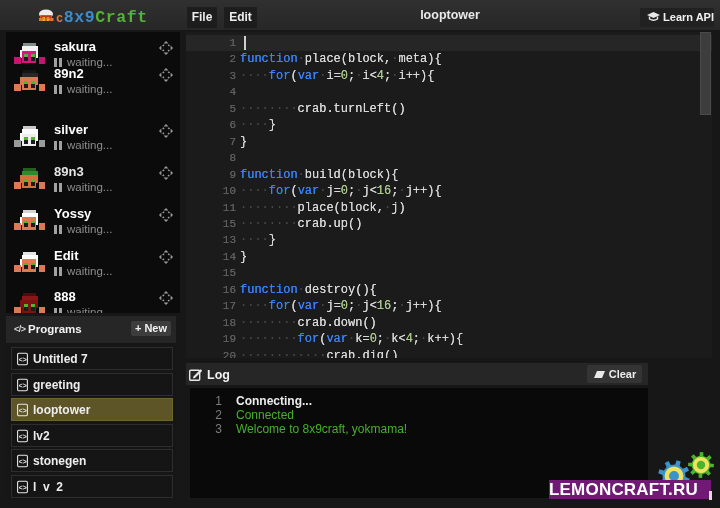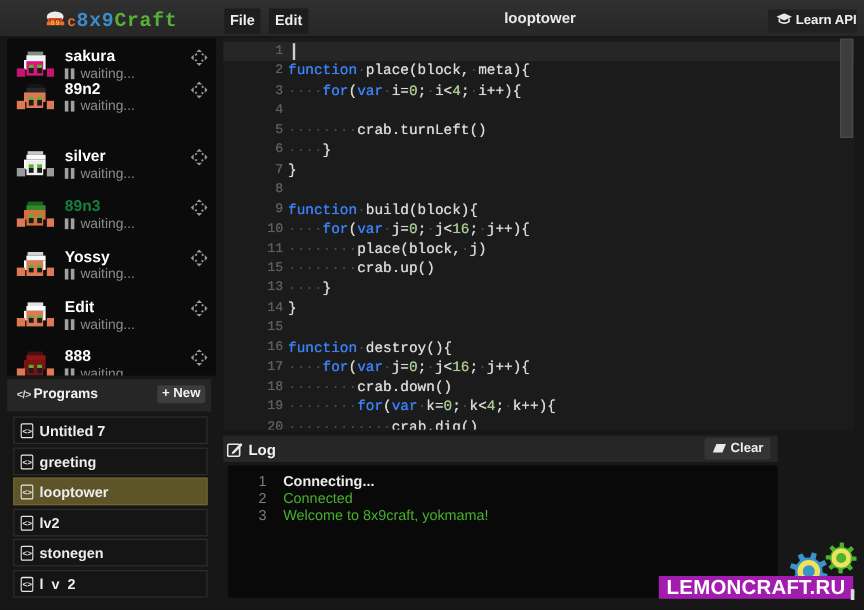--- a/index.html
+++ b/index.html
@@ -51,21 +51,21 @@
 
 #loghead{position:absolute;left:186px;top:363px;width:462px;height:22px;background:#262626}
 #loghead .t{position:absolute;left:3px;top:5px;color:#f2f2f2;font-size:12.5px;font-weight:bold}
 #clearbtn{position:absolute;left:401px;top:2px;width:55px;height:18px;background:#343434;border-radius:2px;color:#ededed;font-size:11px;font-weight:bold;text-align:center;line-height:19px}
 #logbody{position:absolute;left:190px;top:388px;width:458px;height:110px;background:#090909;font-size:12px}
 .ll{position:absolute;left:0;width:458px;height:14px;line-height:14px}
 .ll .no{position:absolute;left:0;width:32px;text-align:right;color:#7d7d7d}
 .ll .tx{position:absolute;left:46px;color:#ececec}
 .grn{color:#48b02c !important}
 
-#banner{position:absolute;left:549px;top:480px;width:162px;height:19px;background:#a21caf;color:#fff;font-size:17px;font-weight:bold;text-align:center;line-height:19px;letter-spacing:0.2px}
+#banner{position:absolute;left:549px;top:480px;width:162px;height:19px;background:#701a75;color:#fff;font-size:17px;font-weight:bold;line-height:19px;letter-spacing:0.2px}
 #gears{position:absolute;left:650px;top:449px}
 </style></head><body>
 <div id="topbar">
  <div id="logo"><svg width="17" height="17" viewBox="0 0 17 17" style="vertical-align:-3px;margin-right:1px">
         <ellipse cx="8" cy="6" rx="7" ry="4.5" fill="#ececec"></ellipse>
         <rect x="2" y="7" width="12" height="6" rx="1" fill="#d94f2b"></rect>
         <rect x="3" y="8" width="10" height="2.5" fill="#b33a1c"></rect>
         <rect x="1" y="10" width="3" height="3" fill="#e8733a"></rect>
         <rect x="12.5" y="10" width="3" height="3" fill="#e8733a"></rect>
         <text x="4" y="12.5" font-size="6" fill="#f5c23c" font-family="Liberation Mono">89</text>
@@ -162,21 +162,21 @@
  <div class="av">
   <div class="a-top" style="background:#1c641c"></div>
   <div class="a-hat" style="background:#2f8a2f"></div>
   <div class="a-shell" style="background:#d3703d"></div>
   <div class="a-face" style="background:#d3703d"></div>
   <div class="a-e1 eye"></div>
         <div class="a-e2 eye"></div>
   <div class="a-ll" style="background:#dd7a55"></div>
   <div class="a-lr" style="background:#dd7a55"></div>
  </div>
- <div class="pname" style="color:#15803d">89n3</div>
+ <div class="pname" style="color:#e5e5e5">89n3</div>
  <div class="pstat"><span class="pbar"></span><span class="pbar"></span>waiting...</div>
  <div class="moveic"><svg width="14" height="14" viewBox="0 0 14 14">
           <g fill="#9a9a9a">
             <path d="M7 0 L9.4 2.4 L4.6 2.4 Z"></path>
             <path d="M7 14 L9.4 11.6 L4.6 11.6 Z"></path>
             <path d="M0 7 L2.4 4.6 L2.4 9.4 Z"></path>
             <path d="M14 7 L11.6 4.6 L11.6 9.4 Z"></path>
             <path d="M3.2 4.6 L4.6 3.2 L5.6 4.2 L4.2 5.6 Z"></path>
             <path d="M9.8 3.2 L11 4.4 L9.9 5.5 L8.7 4.3 Z"></path>
             <path d="M3.2 9.4 L4.4 8.2 L5.5 9.3 L4.3 10.5 Z"></path>

